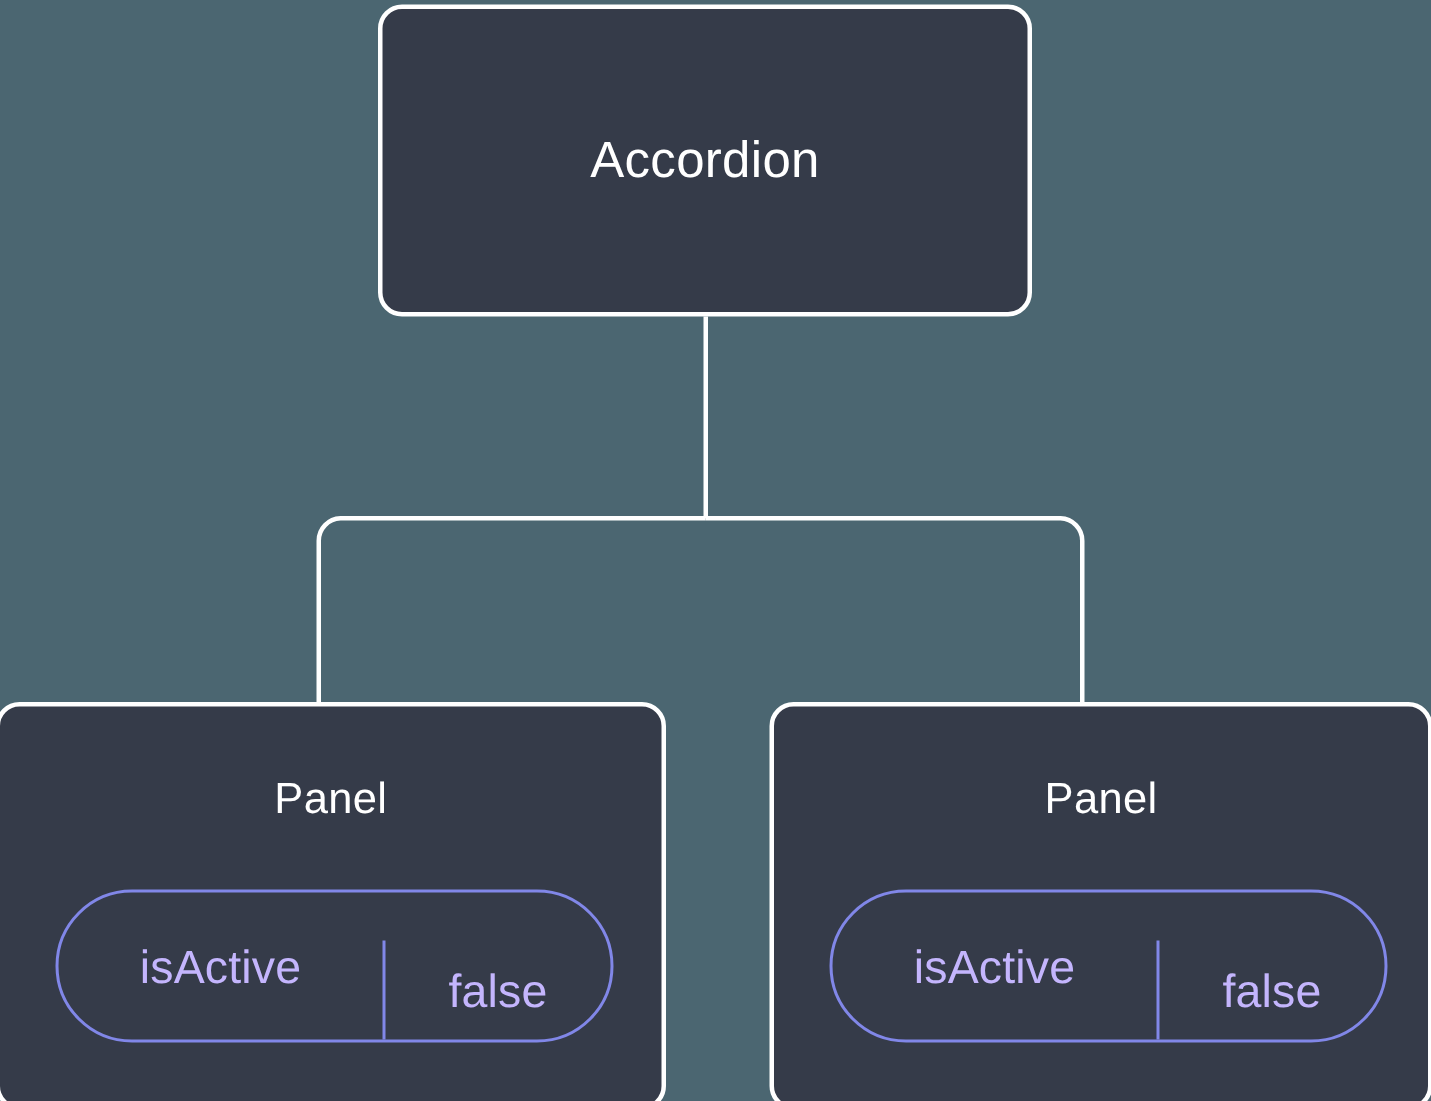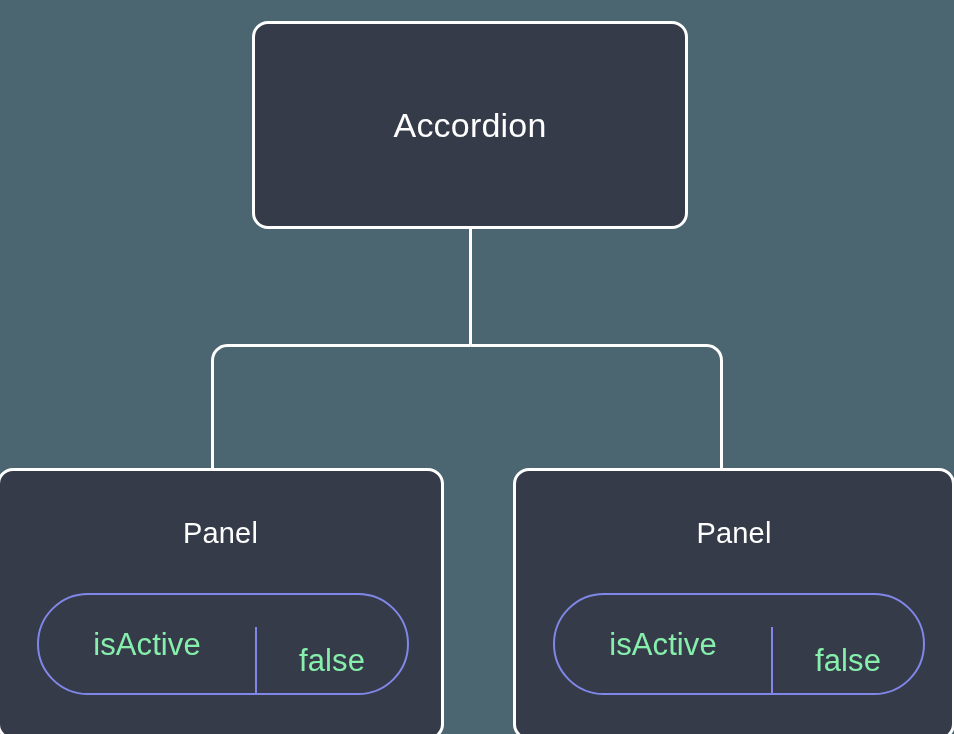--- a/index.html
+++ b/index.html
@@ -40,21 +40,21 @@
     border: 3px solid #ffffff;
     border-radius: 16px;
     display: flex;
     flex-direction: column;
     align-items: center;
   }
 
   
   #node-accordion {
     left: 252px;
-    top: 21px;
+    top: 3px;
     width: 436px;
     height: 208px;
     justify-content: center;
   }
   .node-title-root {
     color: #ffffff;
     font-size: 34px;
     font-weight: 400;
     letter-spacing: 0.2px;
     line-height: 1;
@@ -92,21 +92,21 @@
     background: transparent;
   }
   #node-panel-0 .prop-pill { left: 37px; width: 372px; }
   #node-panel-1 .prop-pill { left: 37px; width: 372px; }
 
   .prop-key,
   .prop-value {
     display: flex;
     align-items: center;
     justify-content: center;
-    color: #86efac;
+    color: #c4b5fd;
     font-size: 31px;
     font-weight: 400;
     line-height: 1;
     white-space: nowrap;
     letter-spacing: 0.1px;
   }
   .prop-key {
     flex: 0 0 216px;
   }
   .prop-value {

